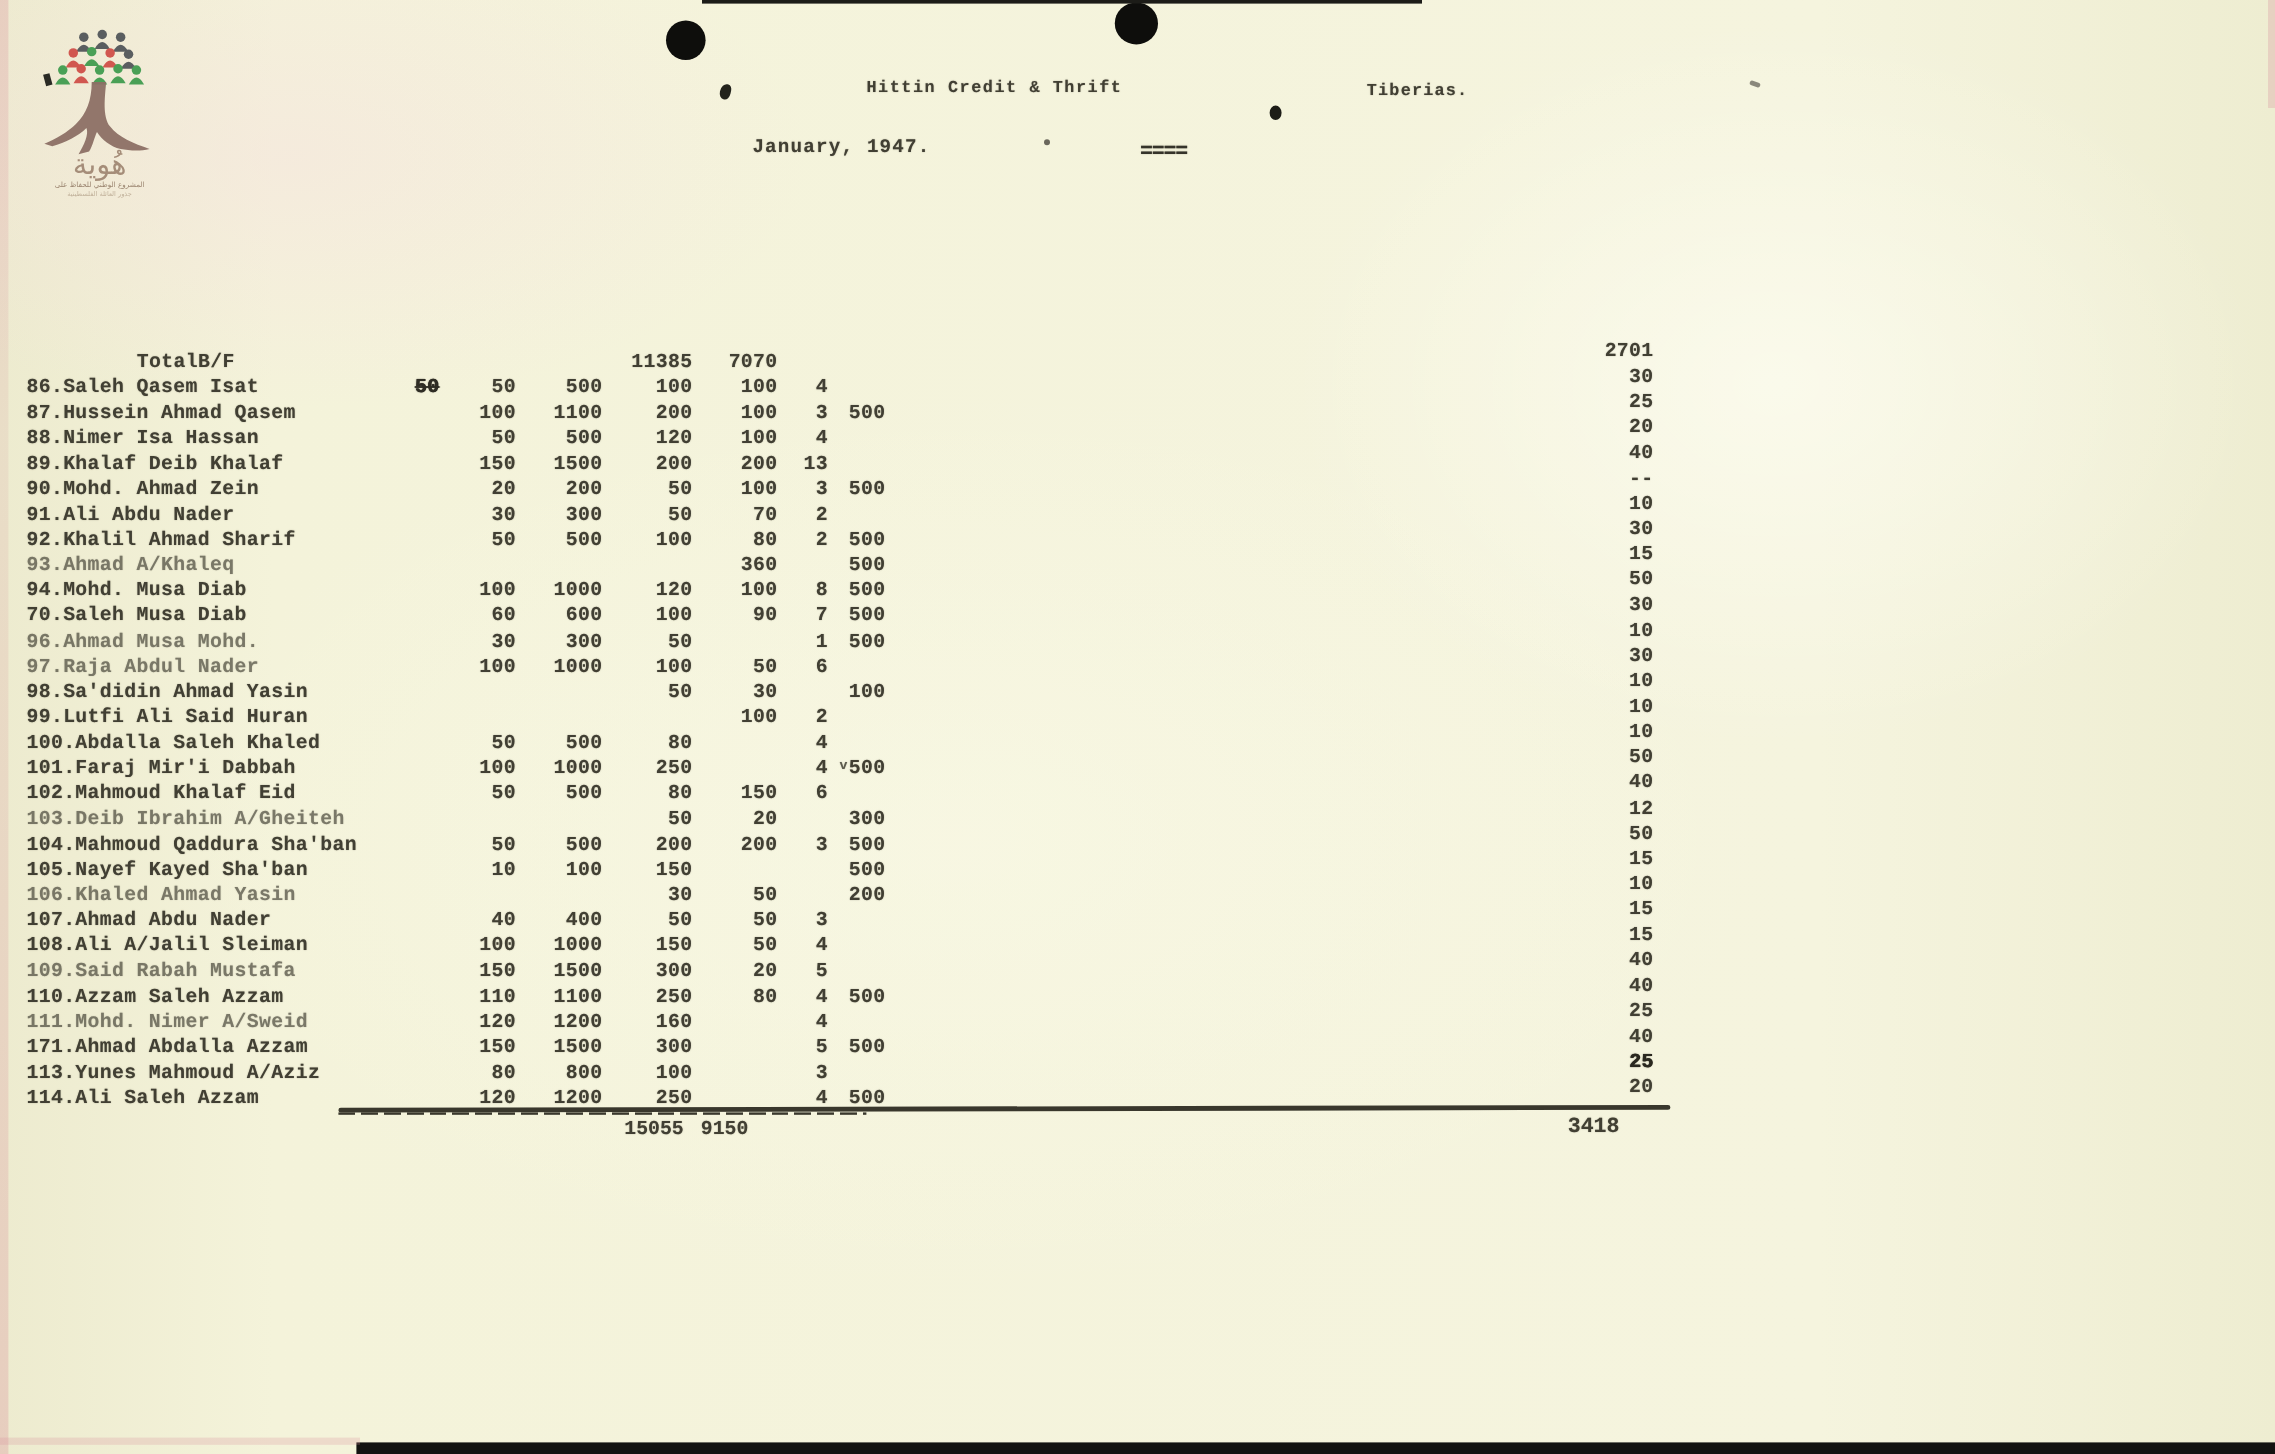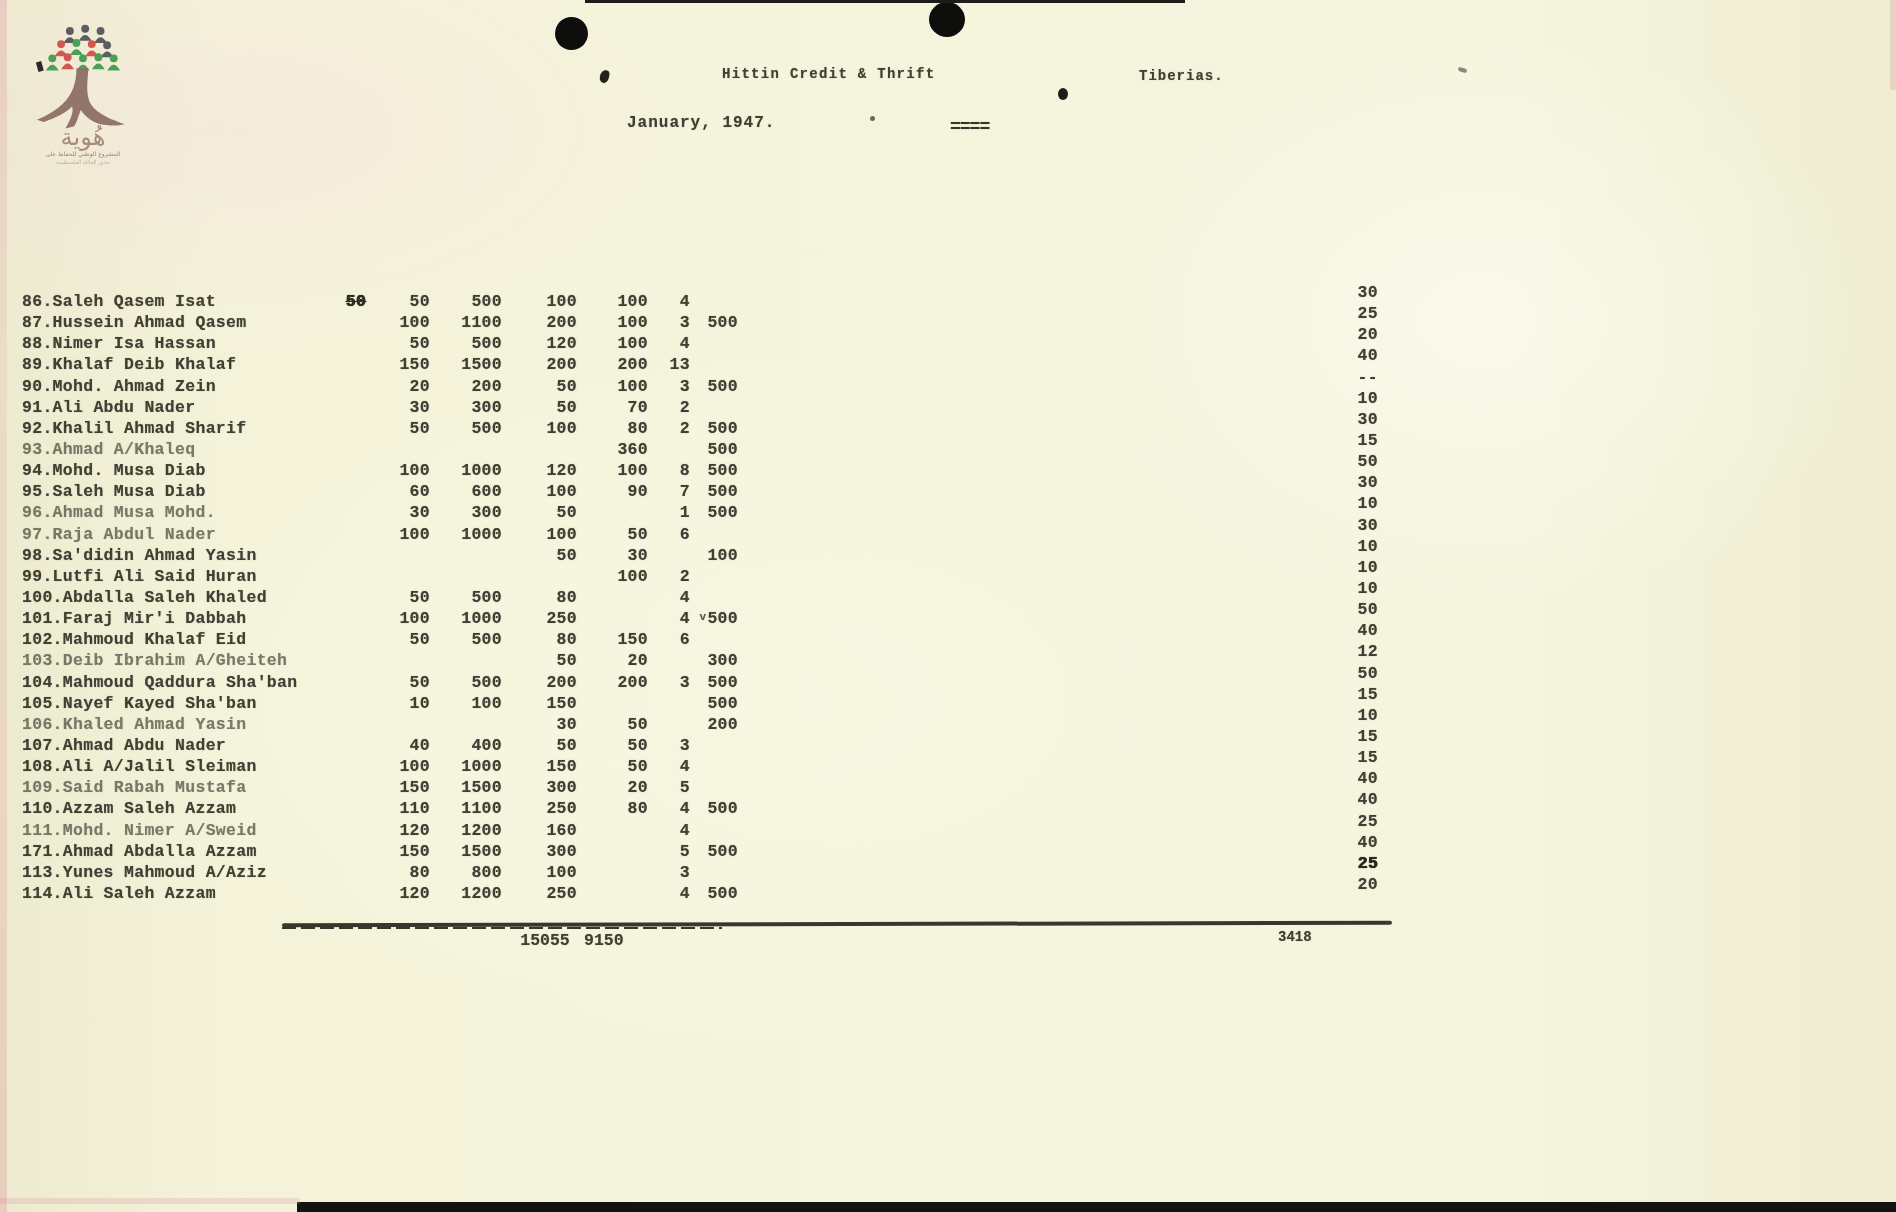--- a/index.html
+++ b/index.html
@@ -36,21 +36,21 @@
   .faint { opacity:.68; }
   .boldr { color:#2a281f; text-shadow:0 0 1px #2a281f, .6px 0 0 #2a281f; }
   .struck { text-decoration:line-through; color:#2f2d24; text-shadow:0 0 1px #2f2d24,.6px 0 0 #2f2d24; }
   .mark { font-size:11px; vertical-align:3px; margin-right:1px; opacity:.85; }
   
   #total-line  { left:282px; top:922px; width:1110px; height:4px; background:#39372c; transform:rotate(-0.12deg); border-radius:2px; }
   #total-line2 { left:282px; top:927px; width:440px; height:2px;
                  background:repeating-linear-gradient(90deg,#39372c 0 14px, transparent 14px 19px); }
   #tot-c3   { left:513px;  top:931px; width:64px;  text-align:center; font-size:16.5px; }
   #tot-c4   { left:584px;  top:931px; width:64px;  text-align:left; font-size:16.5px; }
-  #tot-right{ left:1278px; top:929px; width:100px; text-align:left; font-size:14px; }
+  #tot-right{ left:1278px; top:929px; width:100px; text-align:center; font-size:18px; }
   
   .hole { position:absolute; border-radius:50%; background:#0e0e0c; }
   #hole1 { left:555px; top:17px; width:33px; height:33px; }
   #hole2 { left:929px; top:2px;  width:36px; height:35px; }
   #topline   { left:585px; top:0; width:600px; height:3px; background:#1c1c18; }
   #bottombar { left:297px; bottom:0; width:1599px; height:10px; background:#131311; }
   #ink1 { left:600px;  top:70px;  width:9px;  height:13px; border-radius:60% 40% 50% 50%; background:#23231c; transform:rotate(12deg); }
   #ink2 { left:1058px; top:88px;  width:10px; height:12px; border-radius:50%; background:#1d1d17; }
   #ink3 { left:870px;  top:116px; width:5px;  height:5px;  border-radius:50%; background:#6a675c; }
   #ink4 { left:1458px; top:68px;  width:9px;  height:4px;  background:#8a887c; border-radius:2px; transform:rotate(18deg); }
@@ -94,30 +94,31 @@
     <text x="50" y="124" font-size="5.5" fill="#9b8570" text-anchor="middle" font-family="DejaVu Sans, sans-serif">المشروع الوطني للحفاظ على</text>
     <text x="50" y="131" font-size="5" fill="#ab977f" opacity="0.7" text-anchor="middle" font-family="DejaVu Sans, sans-serif">جذور العائلة الفلسطينية</text>
   </svg>
 
   <div id="title" class="abs typ">Hittin Credit &amp; Thrift</div>
   <div id="location" class="abs typ">Tiberias.</div>
   <div id="dateline" class="abs typ">January, 1947.</div>
   <div id="dateunder" class="abs typ">====</div>
 
   <div id="rows">
+      <div class="row indent"><span class="name typ">TotalB/F</span><span class="cell typ c3">11385</span><span class="cell typ c4">7070</span><span class="cell typ rcell">2701</span></div>
       <div class="row"><span class="name typ">86.Saleh Qasem Isat</span><span class="cell typ c0 struck">50</span><span class="cell typ c1">50</span><span class="cell typ c2">500</span><span class="cell typ c3">100</span><span class="cell typ c4">100</span><span class="cell typ c5">4</span><span class="cell typ rcell">30</span></div>
       <div class="row"><span class="name typ">87.Hussein Ahmad Qasem</span><span class="cell typ c1">100</span><span class="cell typ c2">1100</span><span class="cell typ c3">200</span><span class="cell typ c4">100</span><span class="cell typ c5">3</span><span class="cell typ c6">500</span><span class="cell typ rcell">25</span></div>
       <div class="row"><span class="name typ">88.Nimer Isa Hassan</span><span class="cell typ c1">50</span><span class="cell typ c2">500</span><span class="cell typ c3">120</span><span class="cell typ c4">100</span><span class="cell typ c5">4</span><span class="cell typ rcell">20</span></div>
       <div class="row"><span class="name typ">89.Khalaf Deib Khalaf</span><span class="cell typ c1">150</span><span class="cell typ c2">1500</span><span class="cell typ c3">200</span><span class="cell typ c4">200</span><span class="cell typ c5">13</span><span class="cell typ rcell">40</span></div>
       <div class="row"><span class="name typ">90.Mohd. Ahmad Zein</span><span class="cell typ c1">20</span><span class="cell typ c2">200</span><span class="cell typ c3">50</span><span class="cell typ c4">100</span><span class="cell typ c5">3</span><span class="cell typ c6">500</span><span class="cell typ rcell">--</span></div>
       <div class="row"><span class="name typ">91.Ali Abdu Nader</span><span class="cell typ c1">30</span><span class="cell typ c2">300</span><span class="cell typ c3">50</span><span class="cell typ c4">70</span><span class="cell typ c5">2</span><span class="cell typ rcell">10</span></div>
       <div class="row"><span class="name typ">92.Khalil Ahmad Sharif</span><span class="cell typ c1">50</span><span class="cell typ c2">500</span><span class="cell typ c3">100</span><span class="cell typ c4">80</span><span class="cell typ c5">2</span><span class="cell typ c6">500</span><span class="cell typ rcell">30</span></div>
       <div class="row"><span class="name typ faint">93.Ahmad A/Khaleq</span><span class="cell typ c4">360</span><span class="cell typ c6">500</span><span class="cell typ rcell">15</span></div>
       <div class="row"><span class="name typ">94.Mohd. Musa Diab</span><span class="cell typ c1">100</span><span class="cell typ c2">1000</span><span class="cell typ c3">120</span><span class="cell typ c4">100</span><span class="cell typ c5">8</span><span class="cell typ c6">500</span><span class="cell typ rcell">50</span></div>
-      <div class="row"><span class="name typ">95.Saleh Musa Diab</span><span class="cell typ c1">60</span><span class="cell typ c2">600</span><span class="cell typ c3">100</span><span class="cell typ c4">90</span><span class="cell typ c5">7</span><span class="cell typ c6">500</span><span class="cell typ rcell">30</span></div>
+      <div class="row"><span class="name typ">70.Saleh Musa Diab</span><span class="cell typ c1">60</span><span class="cell typ c2">600</span><span class="cell typ c3">100</span><span class="cell typ c4">90</span><span class="cell typ c5">7</span><span class="cell typ c6">500</span><span class="cell typ rcell">30</span></div>
       <div class="row"><span class="name typ faint">96.Ahmad Musa Mohd.</span><span class="cell typ c1">30</span><span class="cell typ c2">300</span><span class="cell typ c3">50</span><span class="cell typ c5">1</span><span class="cell typ c6">500</span><span class="cell typ rcell">10</span></div>
       <div class="row"><span class="name typ faint">97.Raja Abdul Nader</span><span class="cell typ c1">100</span><span class="cell typ c2">1000</span><span class="cell typ c3">100</span><span class="cell typ c4">50</span><span class="cell typ c5">6</span><span class="cell typ rcell">30</span></div>
       <div class="row"><span class="name typ">98.Sa'didin Ahmad Yasin</span><span class="cell typ c3">50</span><span class="cell typ c4">30</span><span class="cell typ c6">100</span><span class="cell typ rcell">10</span></div>
       <div class="row"><span class="name typ">99.Lutfi Ali Said Huran</span><span class="cell typ c4">100</span><span class="cell typ c5">2</span><span class="cell typ rcell">10</span></div>
       <div class="row"><span class="name typ">100.Abdalla Saleh Khaled</span><span class="cell typ c1">50</span><span class="cell typ c2">500</span><span class="cell typ c3">80</span><span class="cell typ c5">4</span><span class="cell typ rcell">10</span></div>
       <div class="row"><span class="name typ">101.Faraj Mir'i Dabbah</span><span class="cell typ c1">100</span><span class="cell typ c2">1000</span><span class="cell typ c3">250</span><span class="cell typ c5">4</span><span class="cell typ c6"><span class="mark">v</span>500</span><span class="cell typ rcell">50</span></div>
       <div class="row"><span class="name typ">102.Mahmoud Khalaf Eid</span><span class="cell typ c1">50</span><span class="cell typ c2">500</span><span class="cell typ c3">80</span><span class="cell typ c4">150</span><span class="cell typ c5">6</span><span class="cell typ rcell">40</span></div>
       <div class="row"><span class="name typ faint">103.Deib Ibrahim A/Gheiteh</span><span class="cell typ c3">50</span><span class="cell typ c4">20</span><span class="cell typ c6">300</span><span class="cell typ rcell">12</span></div>
       <div class="row"><span class="name typ">104.Mahmoud Qaddura Sha'ban</span><span class="cell typ c1">50</span><span class="cell typ c2">500</span><span class="cell typ c3">200</span><span class="cell typ c4">200</span><span class="cell typ c5">3</span><span class="cell typ c6">500</span><span class="cell typ rcell">50</span></div>
       <div class="row"><span class="name typ">105.Nayef Kayed Sha'ban</span><span class="cell typ c1">10</span><span class="cell typ c2">100</span><span class="cell typ c3">150</span><span class="cell typ c6">500</span><span class="cell typ rcell">15</span></div>

